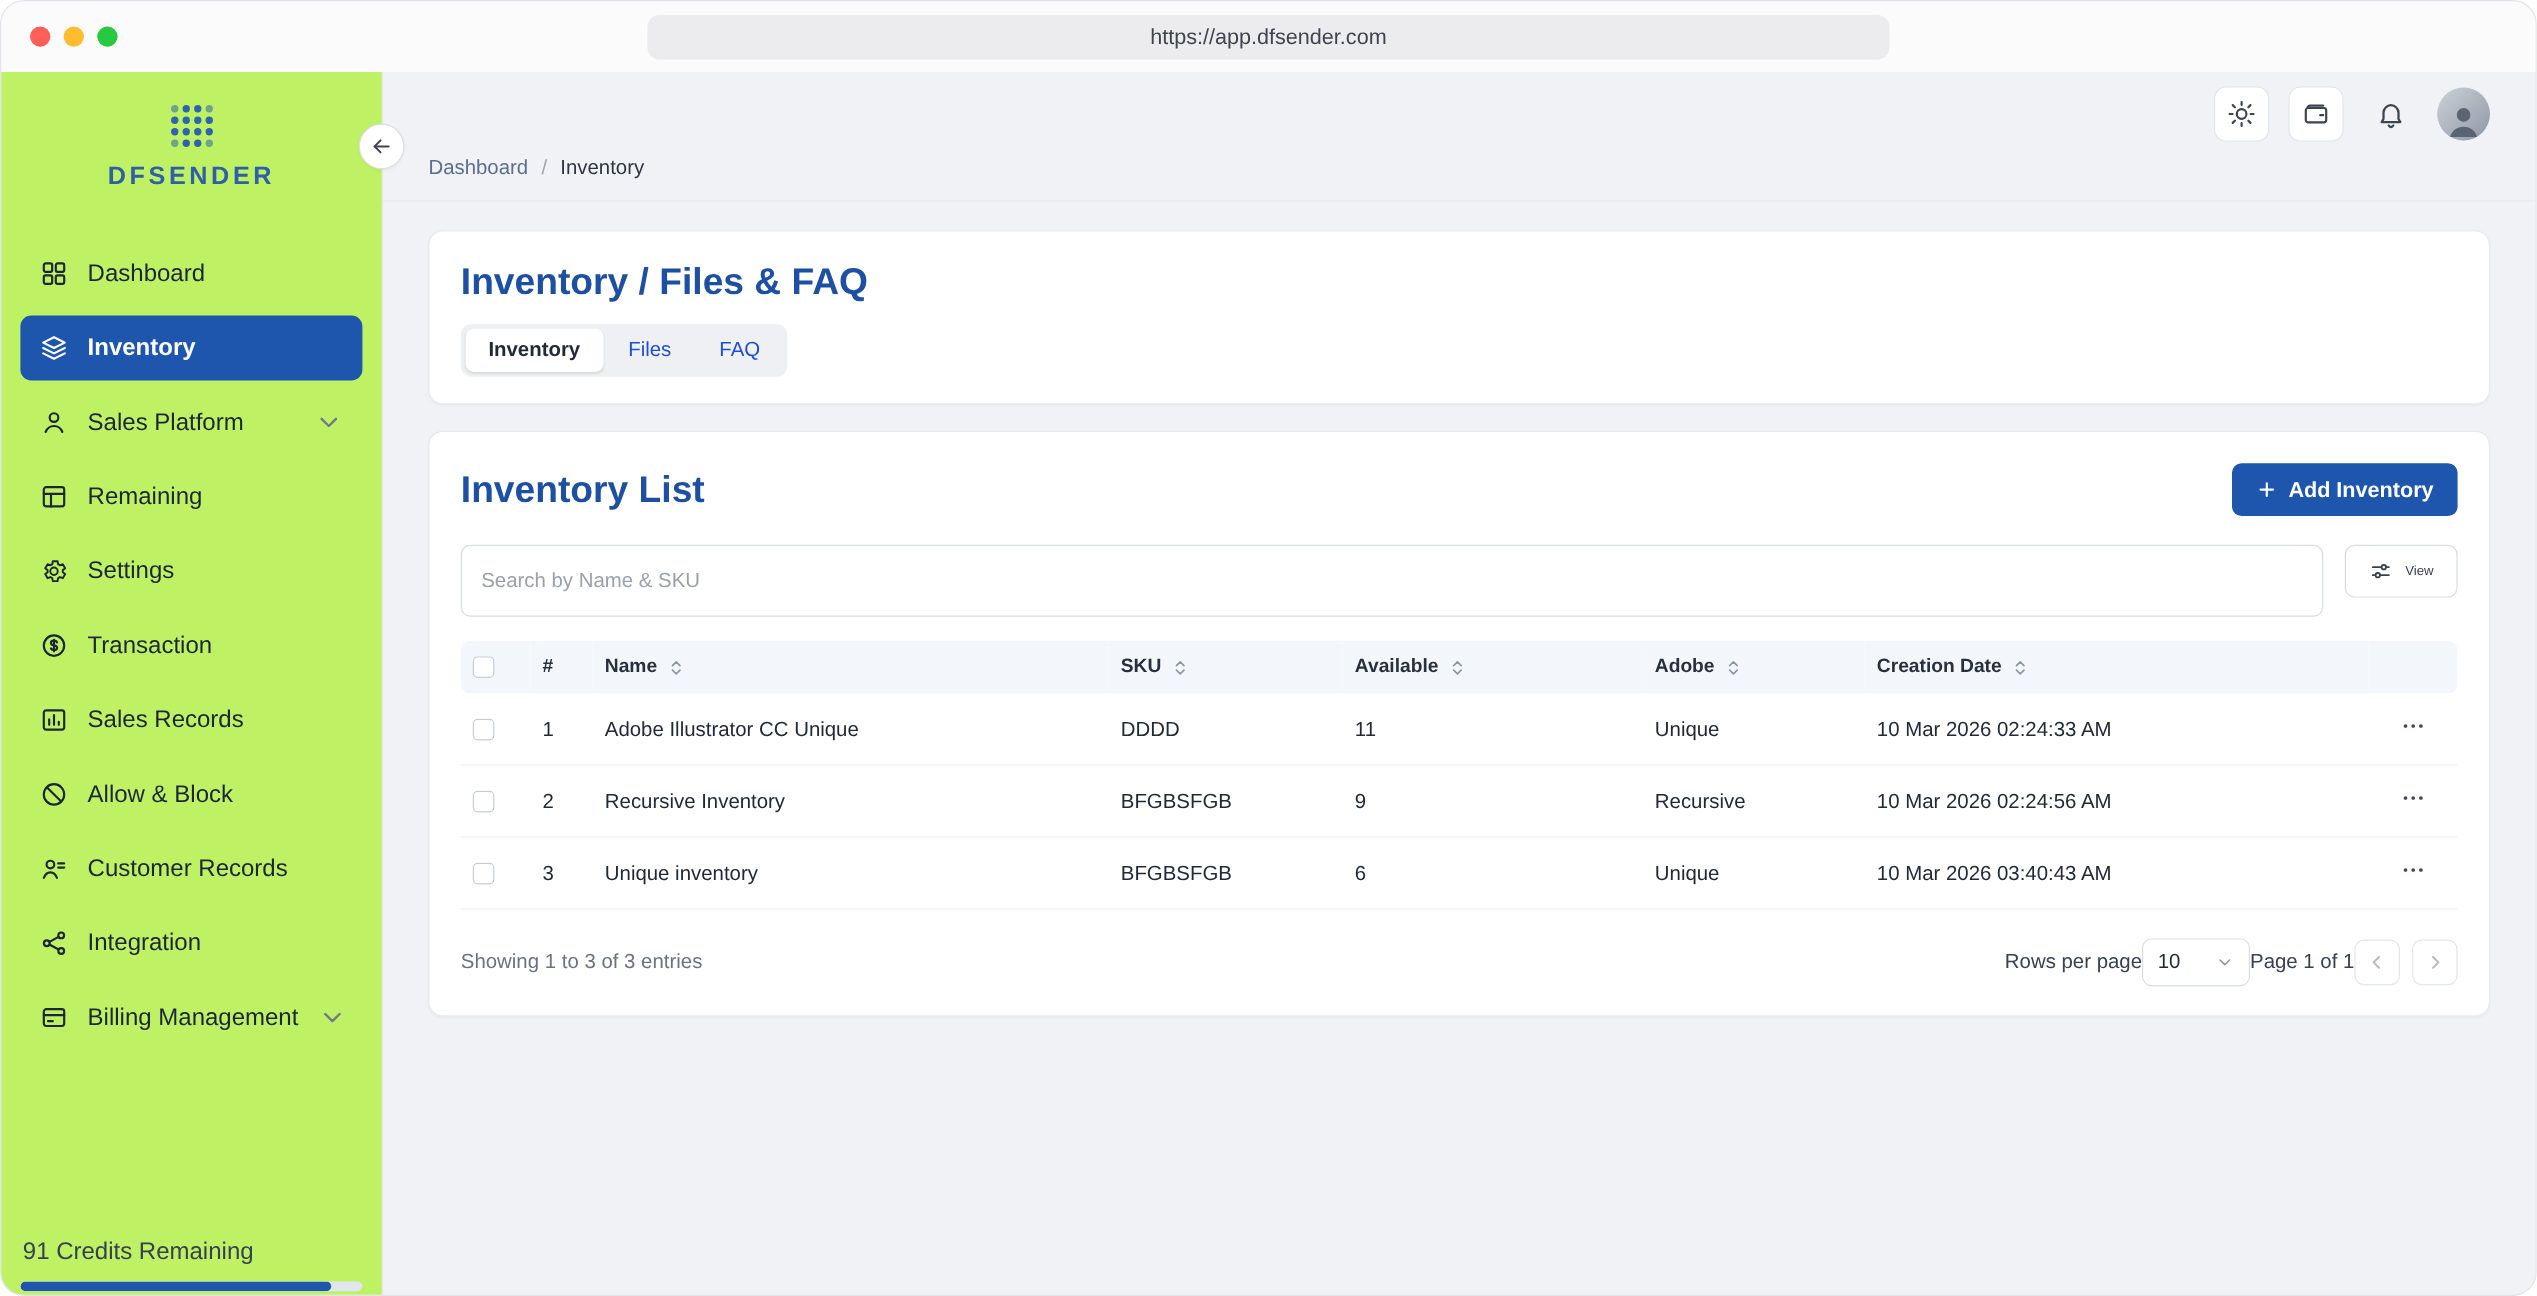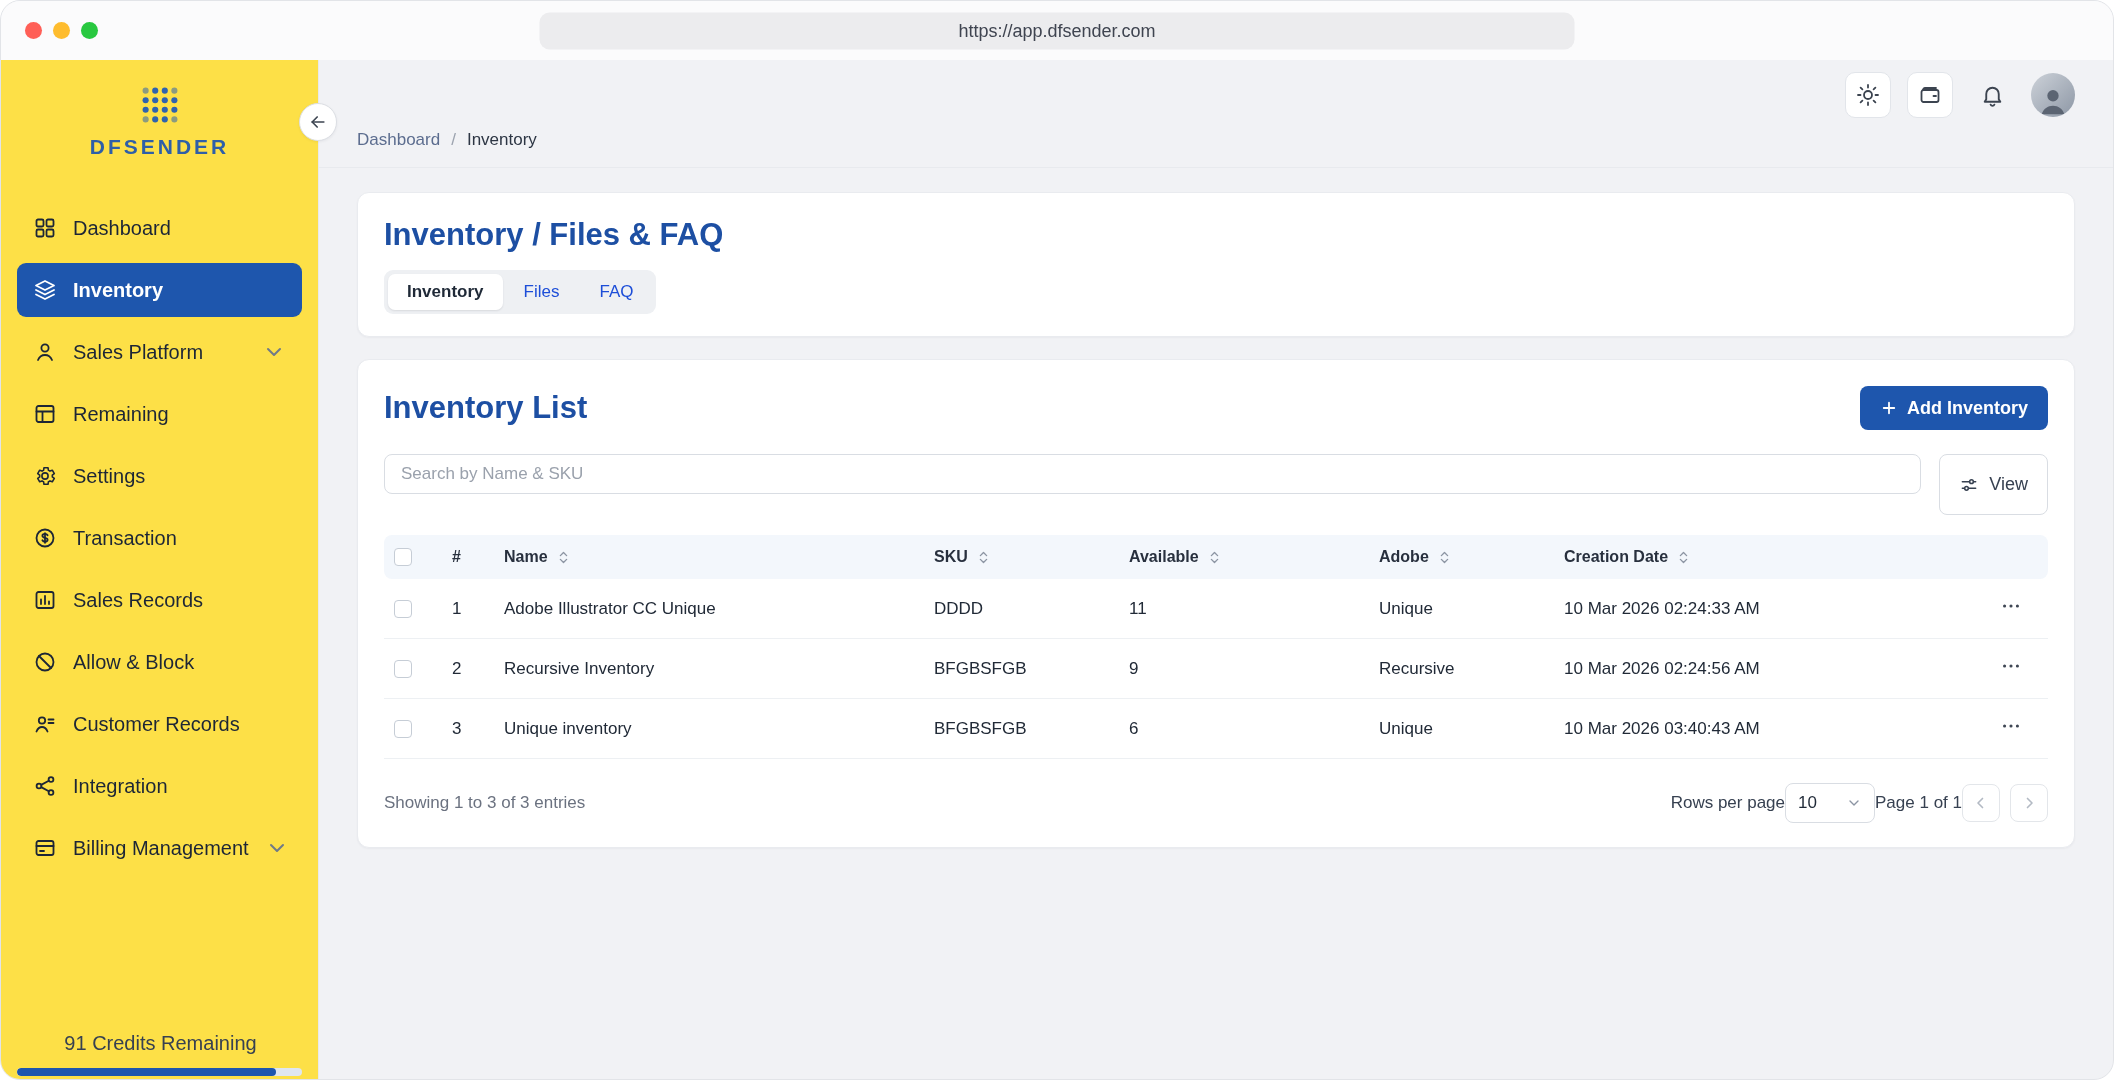--- a/index.html
+++ b/index.html
@@ -14,22 +14,22 @@
   .traffic { display:flex; gap:11px; margin-left:24px; }
   .light { width:17px; height:17px; border-radius:50%; cursor:pointer; }
   .light.red { background:#FF5F57; } .light.yellow { background:#FEBC2E; } .light.green { background:#28C840; }
   .url-pill { position:absolute; left:50%; top:50%; transform:translate(-50%,-50%);
               width:1035px; height:37px; background:#ececee; border-radius:10px;
               display:flex; align-items:center; justify-content:center; font-size:18px; color:#3f4450; cursor:text; }
 
   
   .app { flex:1; display:flex; min-height:0; position:relative; }
 
-  .sidebar { width:318px; background:#fde047; border-right:1px solid #e7e9ed; position:relative;
-             padding-top:22px; flex:0 0 auto;text-align:center; }
+  .sidebar { width:318px; background:#bef264; border-right:1px solid #e7e9ed; position:relative;
+             padding-top:22px; flex:0 0 auto; }
   .logo { display:flex; flex-direction:column; align-items:center; gap:7px; cursor:pointer; }
   .logo-name { font-size:21px; font-weight:700; letter-spacing:3px; color:#2e5fa8; }
   .collapse-btn { position:absolute; top:43px; right:-19px; width:38px; height:38px; border-radius:50%;
                   background:#fff; border:1px solid #dcdfe4; display:flex; align-items:center; justify-content:center;
                   color:#3c4450; z-index:6; cursor:pointer; box-shadow:0 1px 3px rgba(16,24,40,.06); }
 
   .nav { margin-top:42px; display:flex; flex-direction:column; gap:8px; padding:0 16px; }
   .nav-item { height:54px; display:flex; align-items:center; gap:16px; padding:0 16px; border-radius:9px;
               font-size:20px; font-weight:500; color:#1d2636; cursor:pointer; }
   .nav-item svg { width:24px; height:24px; flex:0 0 auto; }
@@ -65,25 +65,25 @@
   .tab { padding:8px 19px; font-size:17px; color:#1d4ed8; border-radius:7px; cursor:pointer; }
   .tab.active { background:#fff; color:#1f2937; font-weight:700; box-shadow:0 1px 2px rgba(16,24,40,.10); }
 
   .card-list { margin-top:22px; padding:26px 26px 24px; }
   .list-header { display:flex; align-items:center; justify-content:space-between; }
   .list-title { font-size:31px; font-weight:700; color:#1D4FA3; }
   .add-btn { display:flex; align-items:center; gap:9px; background:#1E56AD; color:#fff; border:none;
              height:44px; padding:0 20px; border-radius:8px; font-size:18px; font-weight:600; cursor:pointer; }
 
   .toolbar { display:flex; gap:18px; margin-top:24px; }
-  .search-input { flex:1; height:40px; border:1px solid #d9dde3; border-radius:8px; padding:0 16px;
+  .search-input { flex:1; height:60px; border:1px solid #d9dde3; border-radius:8px; padding:0 16px;
                   font-size:17px; color:#1f2937; background:#fff; outline:none; }
   .search-input::placeholder { color:#9aa1ac; }
-  .view-btn { display:flex; align-items:center; gap:10px; height:61px; padding:0 19px; border:1px solid #d9dde3;
-              border-radius:8px; background:#fff; font-size:18px; color:#374151; cursor:pointer; }
+  .view-btn { display:flex; align-items:center; gap:10px; height:44px; padding:0 19px; border:1px solid #d9dde3;
+              border-radius:8px; background:#fff; font-size:11px; color:#374151; cursor:pointer; }
 
   table { width:100%; border-collapse:collapse; margin-top:20px; }
   thead tr { background:#f3f7fc; }
   thead th:first-child { border-top-left-radius:8px; border-bottom-left-radius:8px; }
   thead th:last-child { border-top-right-radius:8px; border-bottom-right-radius:8px; }
   th { text-align:left; font-size:16px; font-weight:700; color:#28303e; padding:13px 10px; }
   .th-inner { display:flex; align-items:center; gap:8px; cursor:pointer; }
   .sort-icon { display:flex; color:#8c95a3; }
   td { font-size:17px; color:#212a37; padding:16px 10px; border-bottom:1px solid #edf0f3; }
   .checkbox { width:18px; height:18px; border:1.5px solid #c6cdd6; border-radius:4px; background:#fff; cursor:pointer; }

